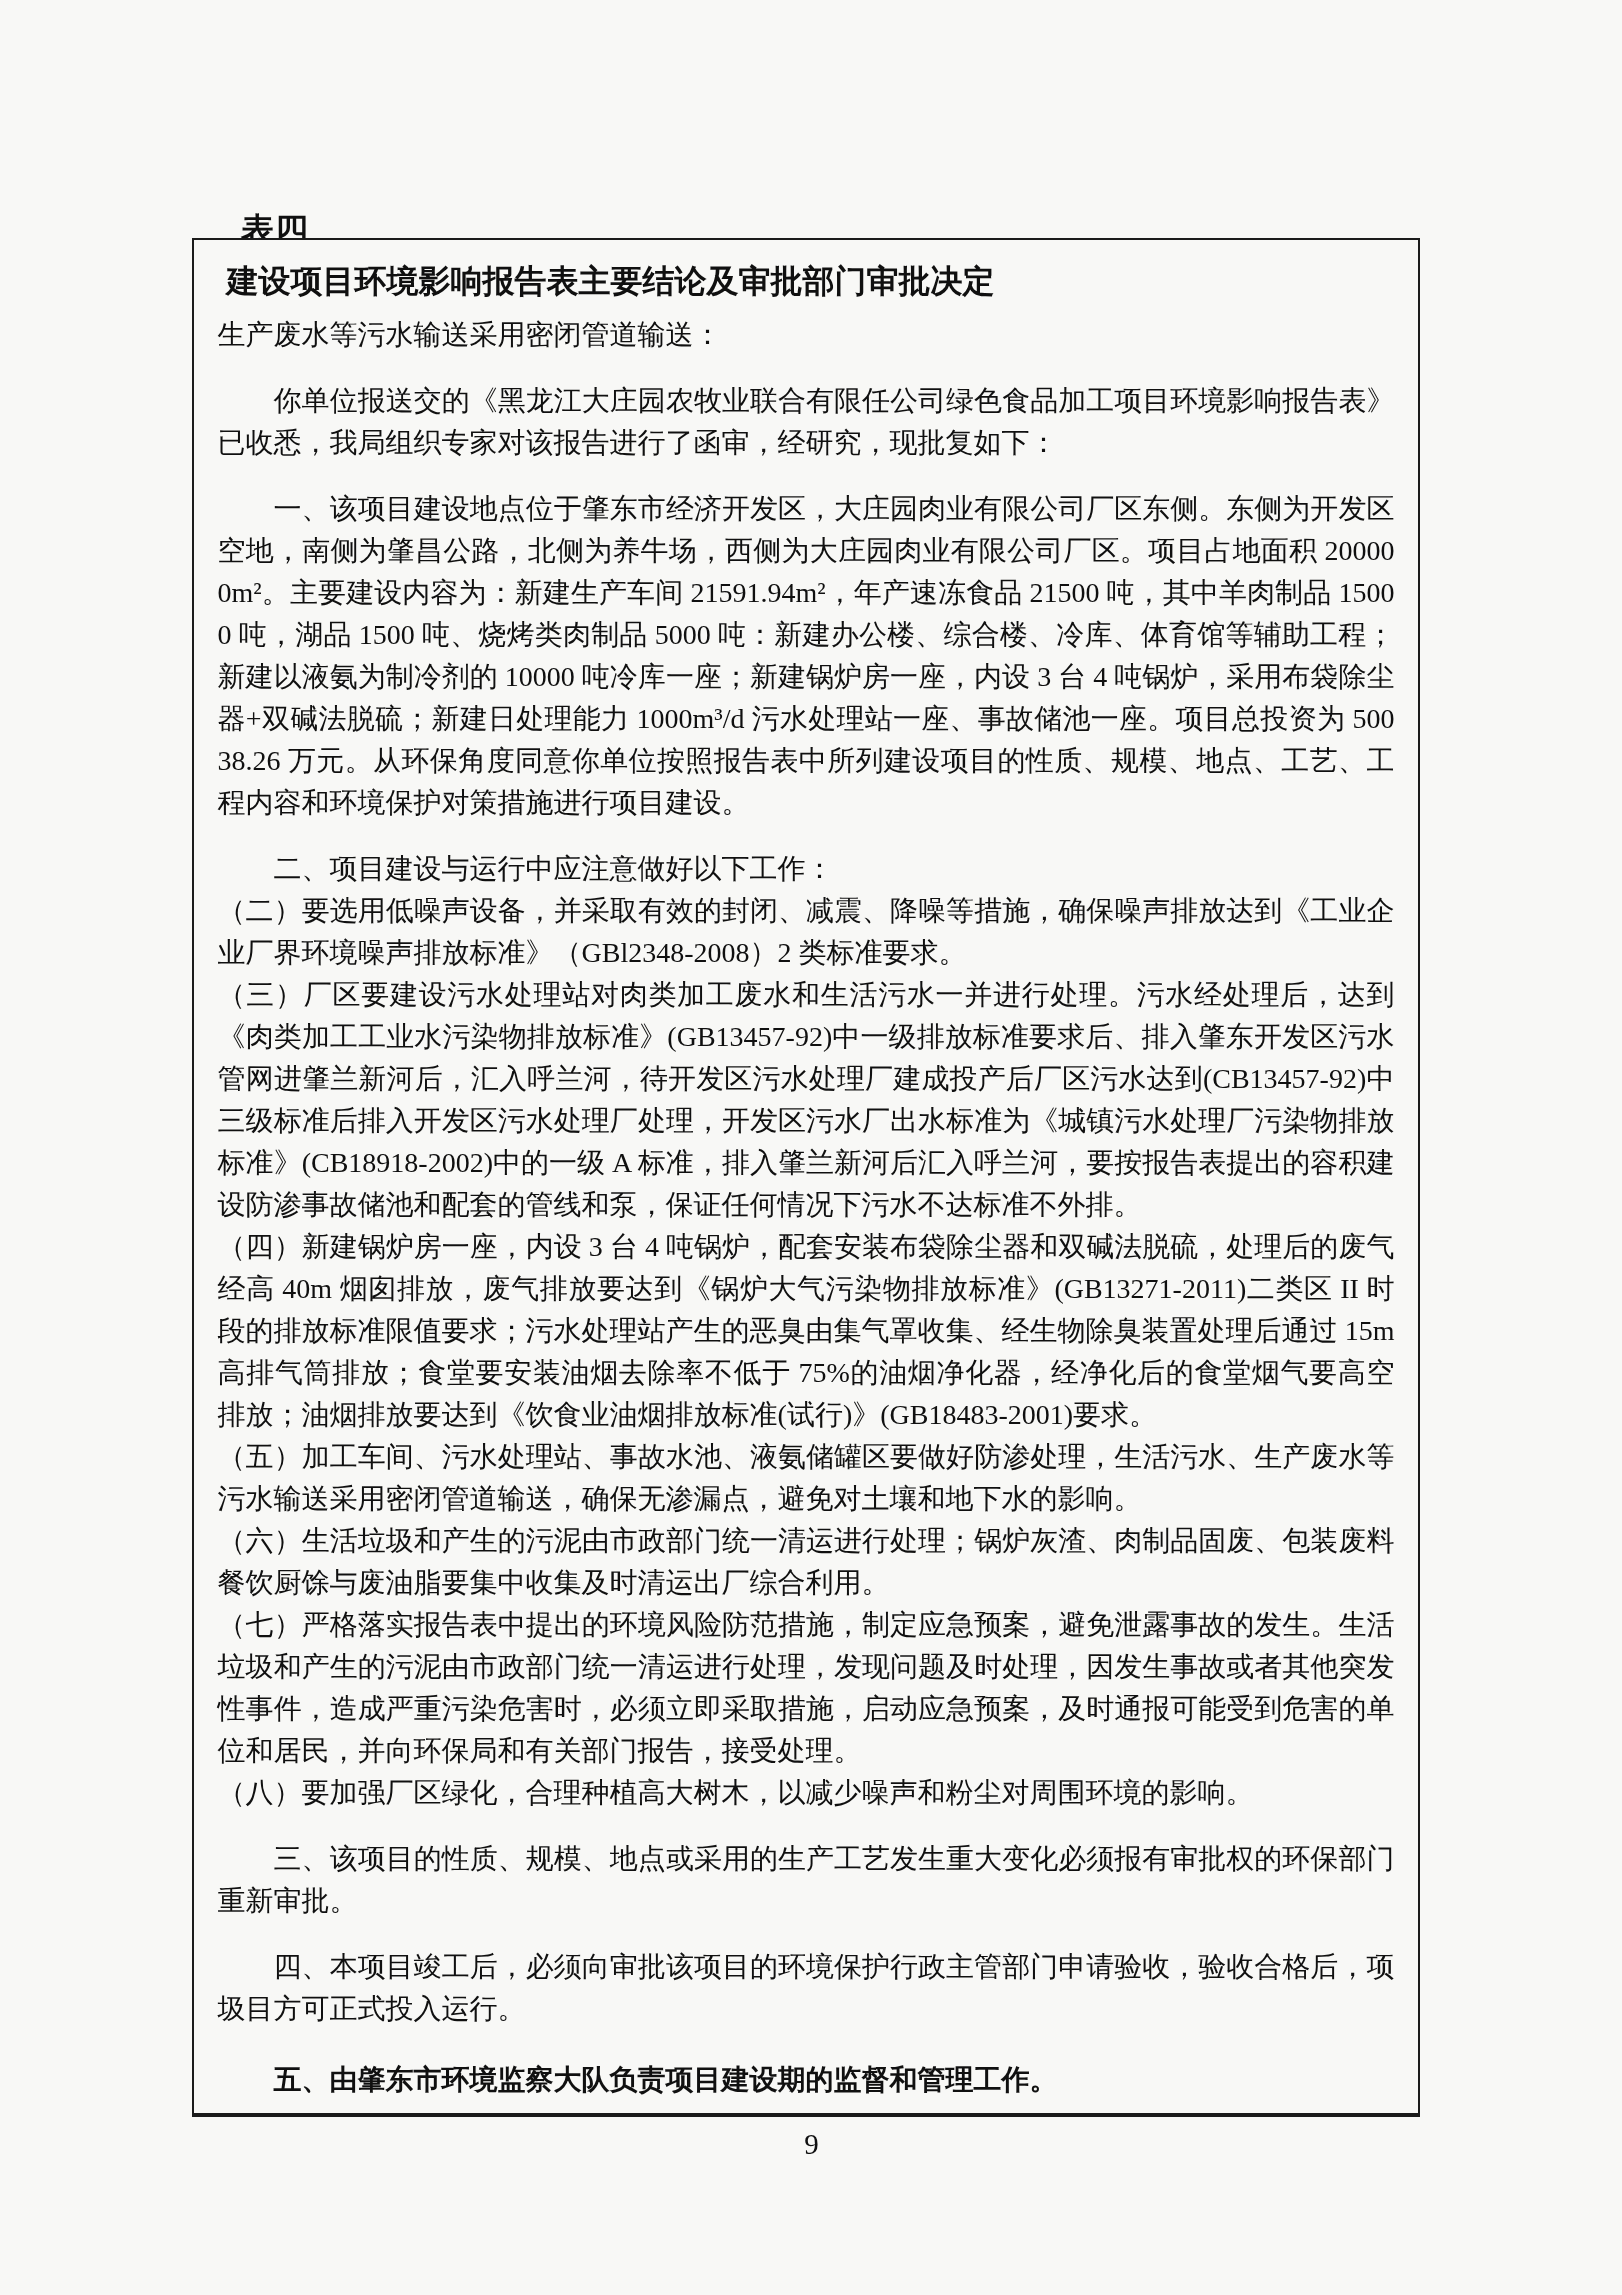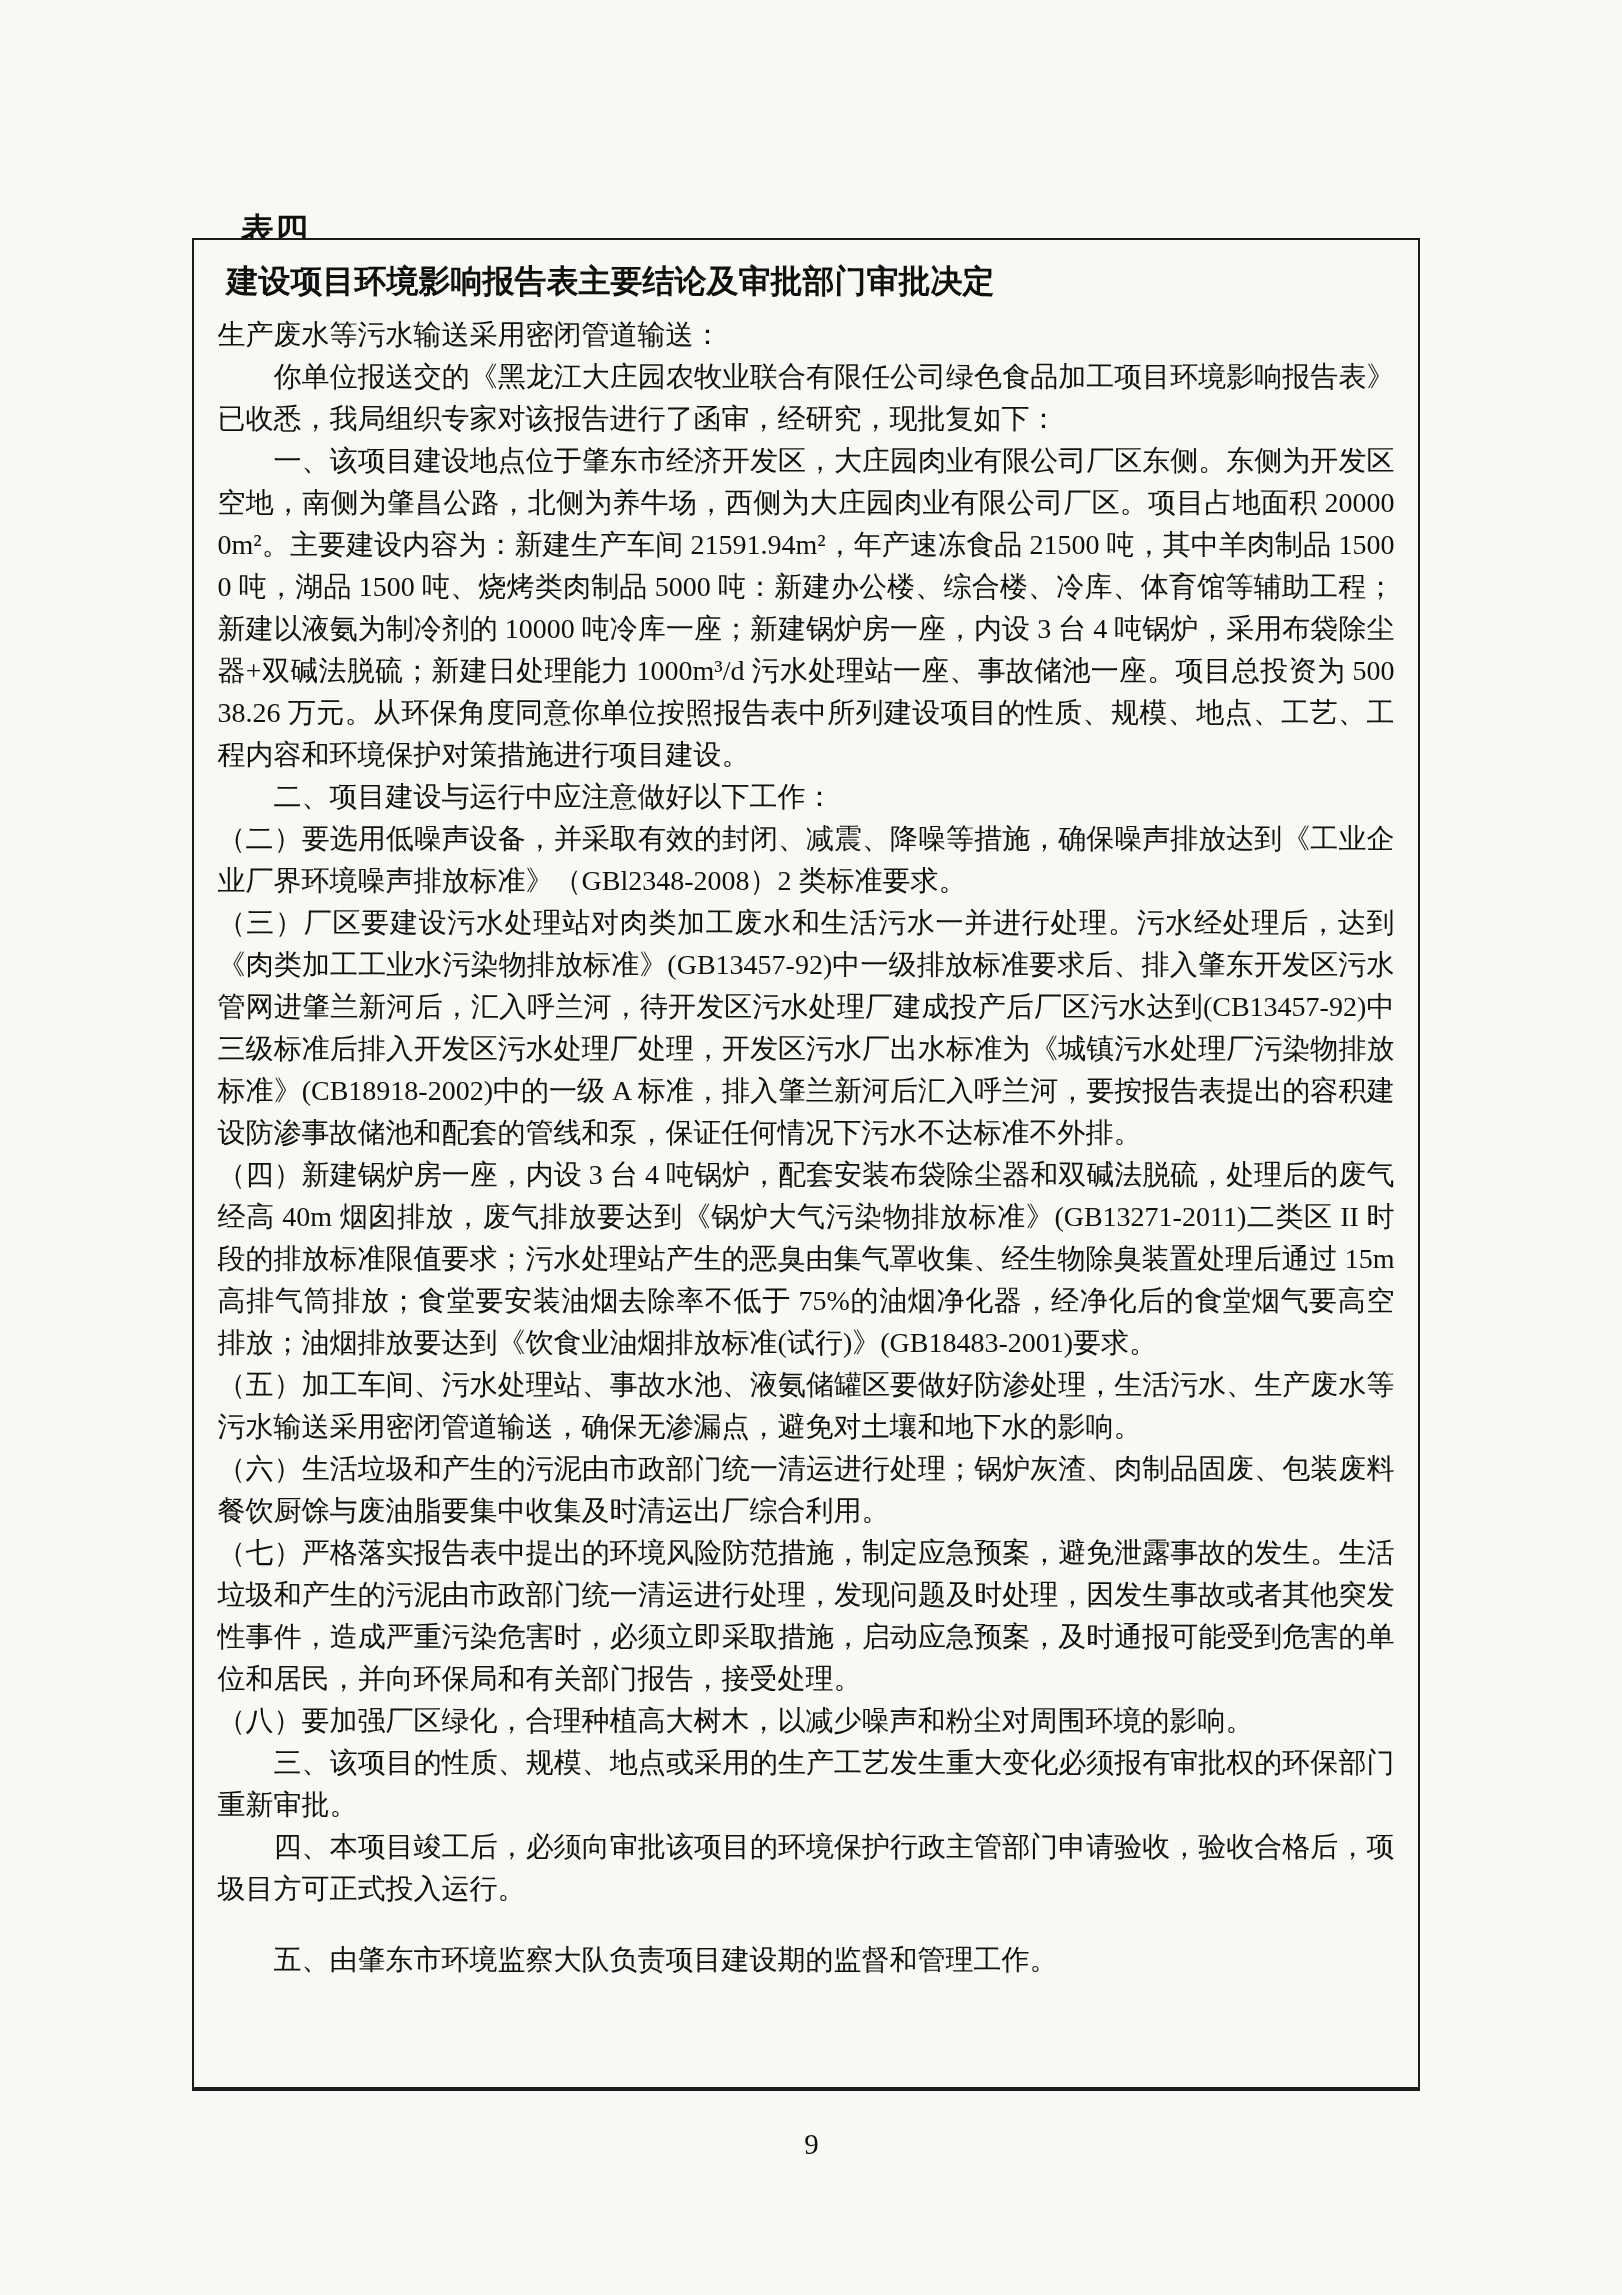--- a/index.html
+++ b/index.html
@@ -45,23 +45,25 @@
   }
   .doc-par {
     font-size: 28px;
     line-height: 42px;
     margin: 0;
     text-align: justify;
     word-break: break-all;
   }
   .indent {
     text-indent: 2em;
+    margin-top: 24px;
   }
   .gap-above {
     margin-top: 29px;
+    font-weight: bold;
   }
   .page-number {
     position: absolute;
     left: 0;
     right: 0;
     top: 2128px;
     text-align: center;
     font-size: 29px;
   }
 </style>

